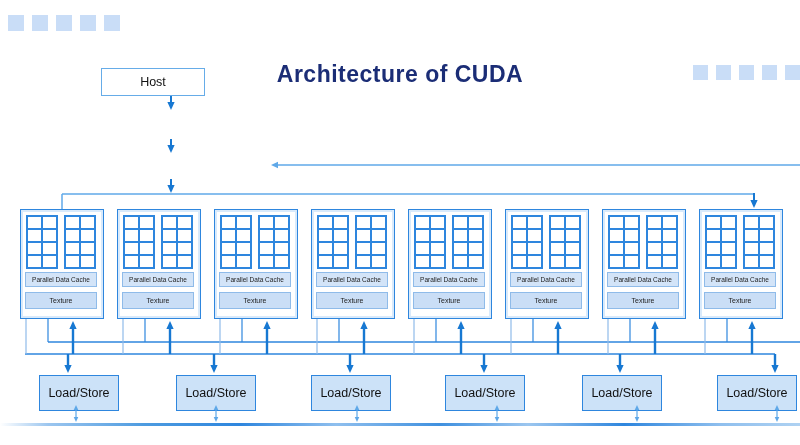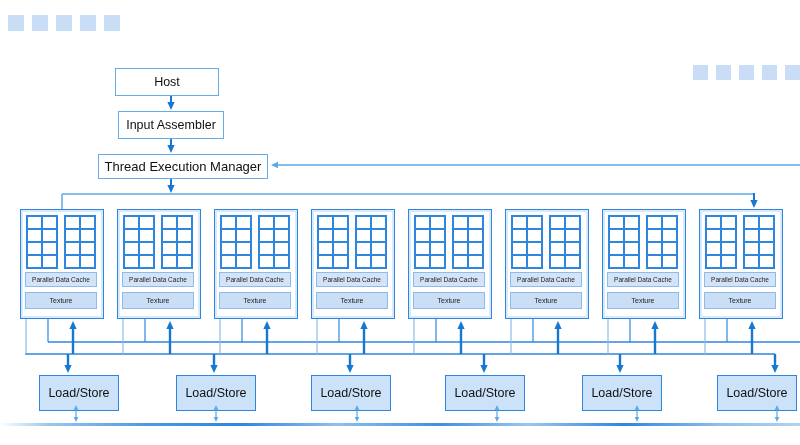--- a/index.html
+++ b/index.html
@@ -11,21 +11,21 @@
   .sq{position:absolute;width:16px;height:16px}
 
   
   #title{position:absolute;top:46px;left:0;width:800px;text-align:center;
          font-size:23px;font-weight:bold;letter-spacing:.5px}
 
   
   .flowbox{position:absolute;background:#fff;border:1.5px solid #66ACE8;
            display:flex;align-items:center;justify-content:center;
            font-size:12.5px;color:#111;box-sizing:border-box}
-  #host{left:115px;top:68px;width:104px;height:28px}
+  #host{left:101px;top:68px;width:104px;height:28px}
   #assembler{left:118px;top:111px;width:106px;height:28px}
   #tem{left:98px;top:154px;width:170px;height:25px;font-size:13px}
 
   
   .spblock{position:absolute;top:209px;width:84px;height:110px;background:#fff;
            border:1.5px solid #2E86DE;box-sizing:border-box;
            box-shadow:inset 0 0 0 2px #D9EAFB}
   .tgrid{position:absolute;top:5px;width:30px;height:52px;border:1px solid #2E86DE;
          display:grid;grid-template-columns:1fr 1fr;grid-template-rows:repeat(4,1fr);
          background:#fff}
@@ -63,29 +63,24 @@
       <div class="sq" style="left: 104px; top: 15px; width: 16px; height: 16px; background: rgb(201, 221, 247);"></div>
     </div>
   <div id="decor-right">
       <div class="sq" style="left: 693px; top: 65px; width: 15px; height: 15px; background: rgb(201, 221, 247);"></div>
       <div class="sq" style="left: 716px; top: 65px; width: 15px; height: 15px; background: rgb(201, 221, 247);"></div>
       <div class="sq" style="left: 739px; top: 65px; width: 15px; height: 15px; background: rgb(201, 221, 247);"></div>
       <div class="sq" style="left: 762px; top: 65px; width: 15px; height: 15px; background: rgb(201, 221, 247);"></div>
       <div class="sq" style="left: 785px; top: 65px; width: 15px; height: 15px; background: rgb(201, 221, 247);"></div>
     </div>
 
+  <h1 id="title" style="color: rgb(27, 45, 118);">Architecture of CUDA</h1>
 
   <div class="flowbox" id="host">
     <span>Host</span>
-  </div>
-  <div class="flowbox" id="assembler">
-    <span>Input Assembler</span>
-  </div>
-  <div class="flowbox" id="tem">
-    <span>Thread Execution Manager</span>
   </div>
 
   <div id="blocks">
       <div class="spblock" style="left: 20px;">
     <div class="tgrid g1">
           <div class="tcell"></div>
           <div class="tcell"></div>
           <div class="tcell"></div>
           <div class="tcell"></div>
           <div class="tcell"></div>

